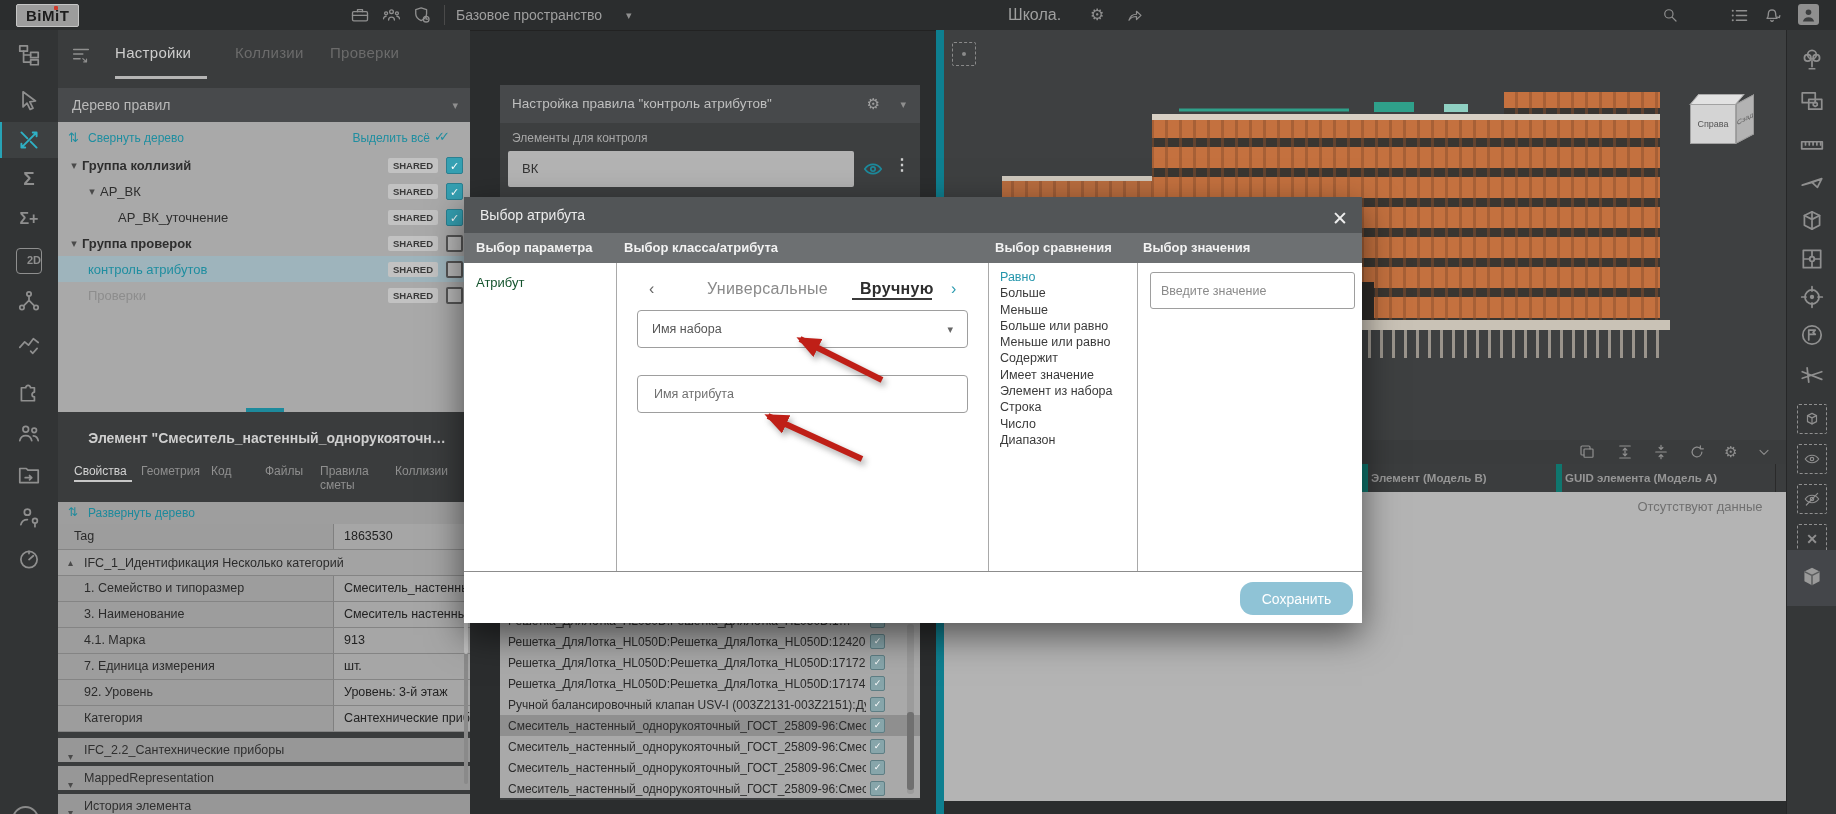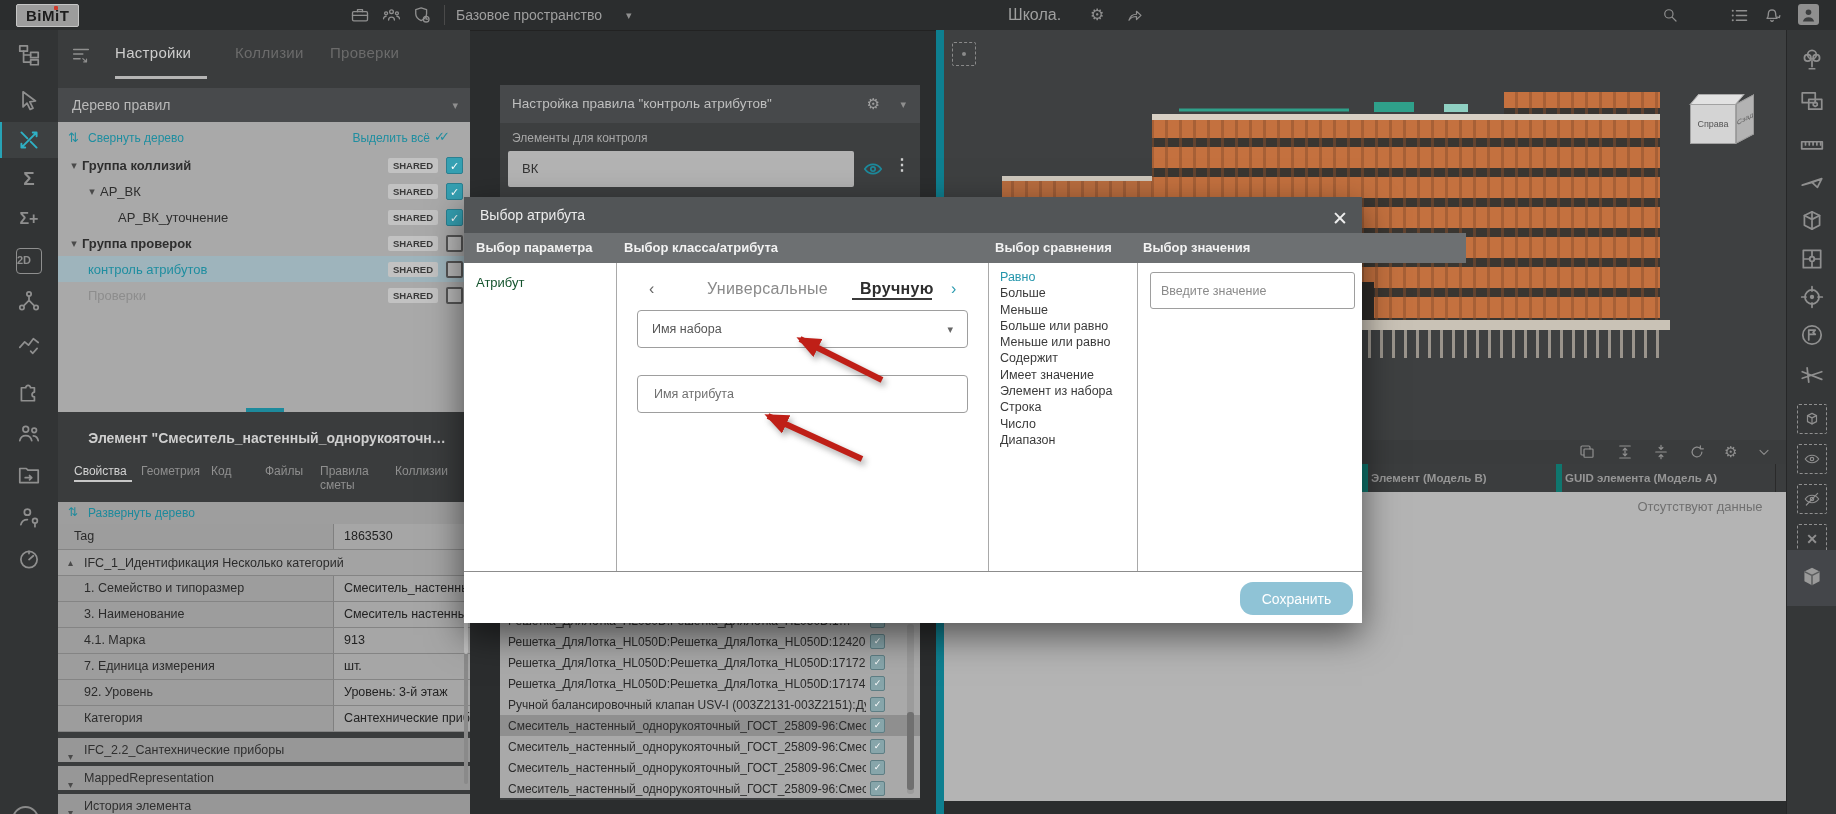--- a/index.html
+++ b/index.html
@@ -16,21 +16,21 @@
   #logo-dot{left:54px;top:6px;width:4px;height:4px;background:#d03a2a;border-radius:1px;}
   .tb-sep{top:5px;width:1px;height:20px;background:#4a4a4a;}
   .tb-text{color:#9f9f9f;font-size:14px;line-height:30px;}
   .cdn{color:#8f8f8f;font-size:11px;}
   
   #ltool{left:0;top:30px;width:58px;height:784px;background:#323435;border-right:1px solid #262728;}
   .lt-ic{left:16px;width:26px;height:26px;}
   .lt-active{left:0;width:58px;height:36px;background:#3d4041;border-left:2px solid #27a3b6;box-sizing:border-box;}
   .sigma{color:#8f8f8f;font-size:19px;font-weight:bold;line-height:26px;width:26px;text-align:center;}
   .box2d{box-sizing:border-box;border:1.6px solid #8f8f8f;border-radius:4px;color:#8f8f8f;font-size:11px;font-weight:bold;
-         text-align:left;line-height:22px;}
+         text-align:right;line-height:22px;}
   #help-circle{left:12px;top:776px;width:27px;height:27px;border:2px solid #8a8a8a;border-radius:50%;box-sizing:border-box;
                color:#a8a8a8;font-weight:bold;font-size:14px;text-align:center;line-height:23px;background:#323435;}
   
   #lpanel{left:58px;top:30px;width:412px;height:784px;background:#3a3c3d;overflow:hidden;}
   .ltab{font-size:15px;color:#6b6b6b;letter-spacing:.3px;}
   .ltab.active{color:#cdcdcd;}
   #ltab-underline{left:57px;top:46px;width:92px;height:3px;background:#b5b5b5;}
   #tree-header{left:0;top:58px;width:412px;height:34px;background:#484a4c;color:#b9b9b9;font-size:14px;line-height:34px;}
   #tree-body{left:0;top:92px;width:412px;height:290px;background:#a9a9a9;}
   .teal{color:#1d8a9c;}
@@ -100,21 +100,21 @@
   .rt-ic{left:12px;width:26px;height:26px;}
   .dbox{left:10px;width:30px;height:30px;border:1px dashed #8f8f8f;box-sizing:border-box;border-radius:2px;}
   .dbox .in{position:absolute;left:5px;top:5px;width:18px;height:18px;}
   .xmark{color:#8f8f8f;font-size:14px;font-weight:bold;text-align:center;line-height:28px;width:28px;}
   #rt-strip{left:0;top:520px;width:50px;height:56px;background:#44464a;}
   
   #modal{left:464px;top:197px;width:898px;height:426px;background:#fff;z-index:50;
          box-shadow:0 12px 34px rgba(0,0,0,.55);}
   #m-title{left:0;top:0;width:898px;height:36px;background:#525557;color:#ececec;font-size:14px;line-height:36px;}
   #m-close{right:14px;top:4px;font-size:19px;color:#eee;cursor:pointer;}
-  #m-cols{left:0;top:36px;width:1002px;height:30px;background:#6d7072;color:#f2f2f2;font-size:13px;font-weight:bold;line-height:30px;}
+  #m-cols{left:0;top:36px;width:898px;height:30px;background:#6d7072;color:#f2f2f2;font-size:13px;font-weight:bold;line-height:30px;}
   .m-div{position:absolute;top:66px;width:1px;height:308px;background:#a9a9a9;}
   #m-footer{left:0;top:374px;width:898px;height:52px;border-top:1px solid #8c8c8c;box-sizing:border-box;background:#fff;}
   #m-save{position:absolute;right:9px;top:10px;width:113px;height:33px;background:#8fc3d6;border:none;border-radius:13px;
           color:#fff;font-size:14px;font-family:"Liberation Sans",sans-serif;text-align:center;}
   .mtab{position:absolute;top:83px;font-size:16px;color:#8a8a8a;letter-spacing:.3px;}
   .mtab.on{color:#2e2e2e;font-weight:bold;}
   #mtab-underline{left:388px;top:101px;width:80px;height:2px;background:#3a3a3a;}
   .mfield{position:absolute;left:173px;width:331px;height:38px;border:1px solid #9e9e9e;border-radius:4px;box-sizing:border-box;
           font-size:12.5px;color:#555;line-height:36px;padding-left:14px;background:#fff;}
   .mfield input{width:92%;height:34px;border:none;outline:none;font-size:12.5px;font-family:"Liberation Sans",sans-serif;color:#0f172a;}

